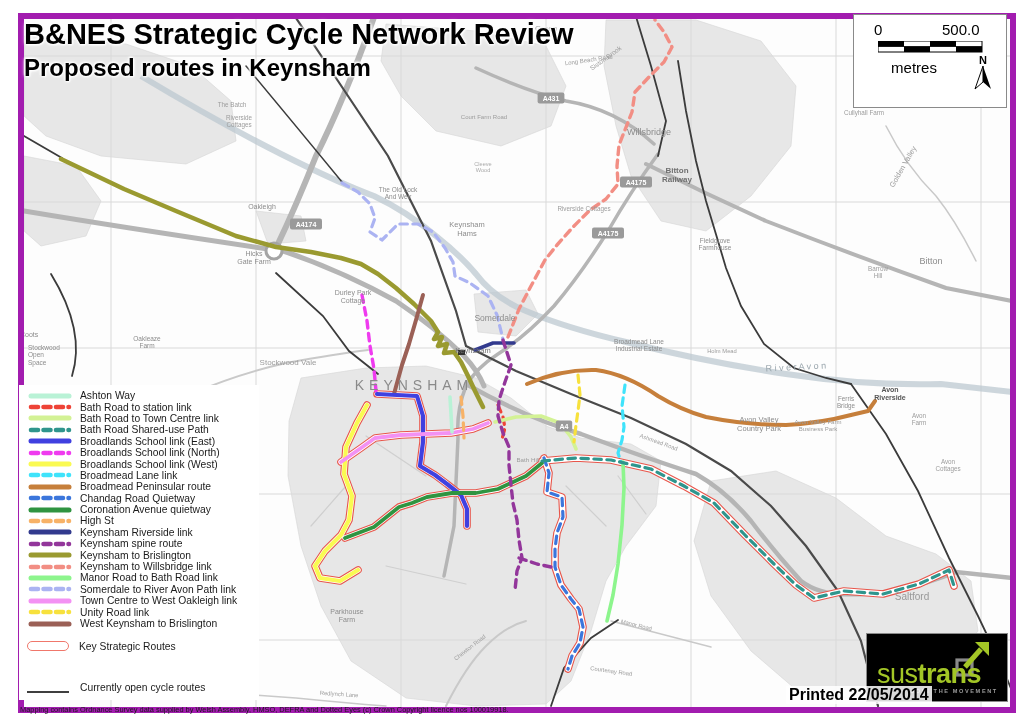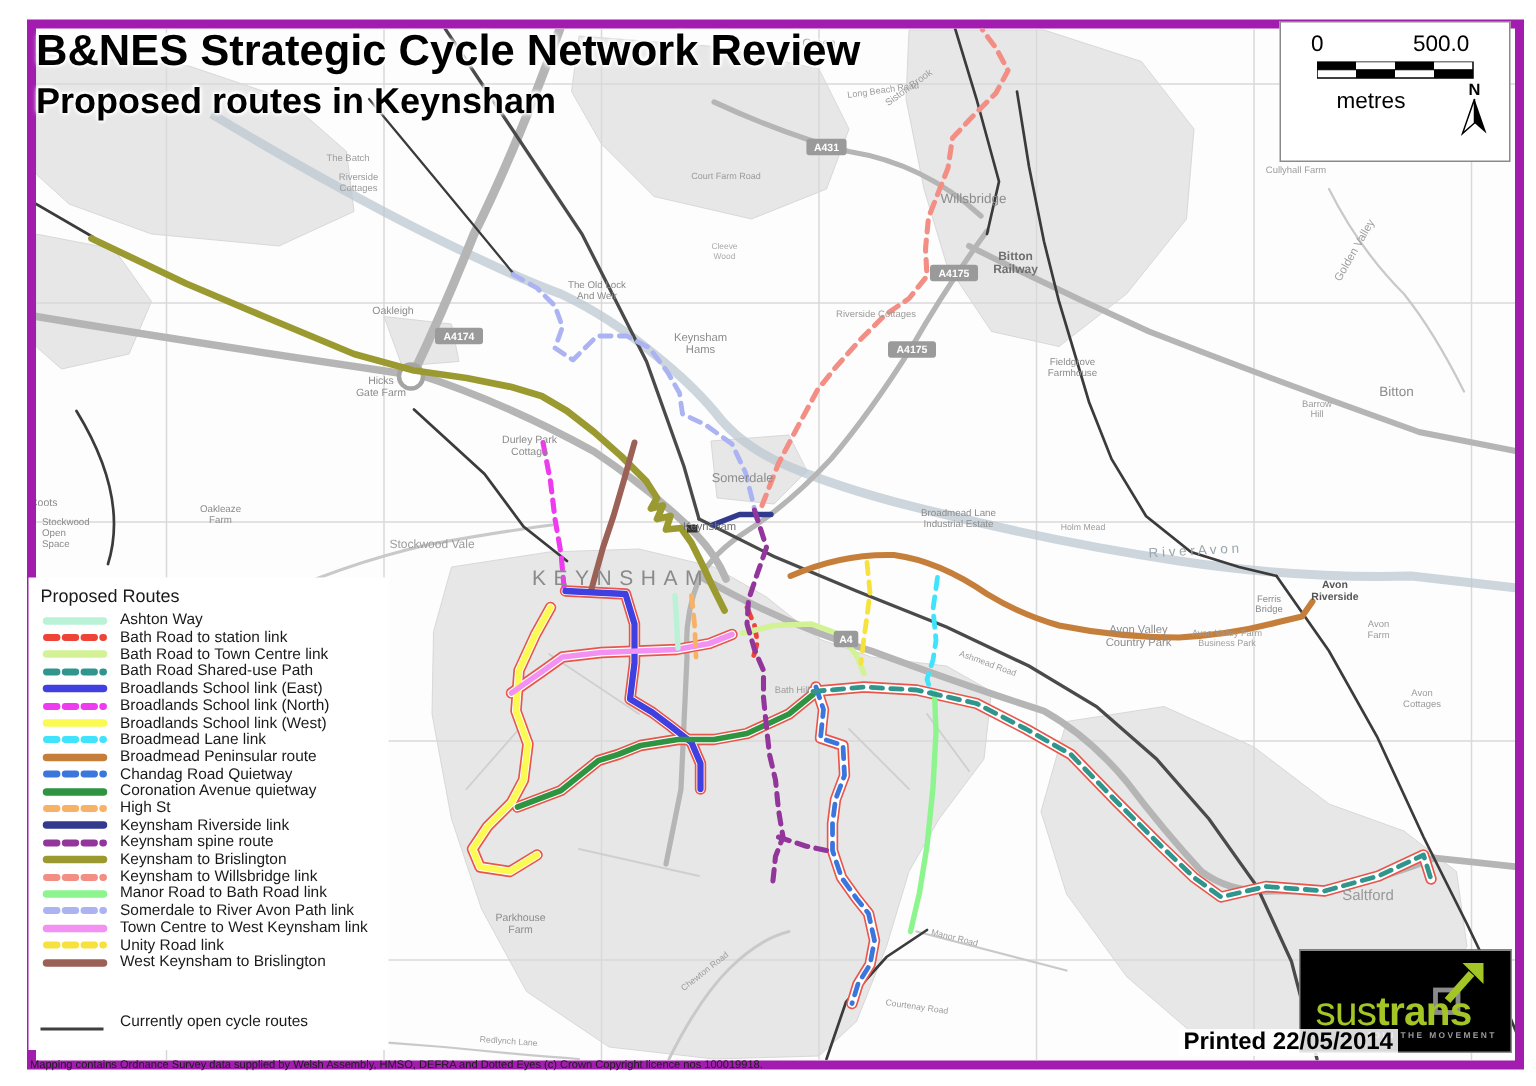--- a/index.html
+++ b/index.html
@@ -266,21 +266,20 @@
   <div class="north">
     <div class="n-label">N</div>
     <svg width="24" height="26">
       <polygon points="12,1 4,24 12,17" fill="#fff" stroke="#000" stroke-width="1"></polygon>
       <polygon points="12,1 20,24 12,17" fill="#000"></polygon>
     </svg>
   </div>
 </div>
 
 <div class="legend-box">
-  <div class="legend-title">Proposed Routes</div>
   <div id="legend-rows">
       <div class="lrow">
         <svg class="lsw" width="46" height="8">
           <line x1="4" y1="4" x2="42" y2="4" stroke="#b9f2d6" stroke-width="5" stroke-linecap="round"></line>
         </svg>
         <span class="llab">Ashton Way</span>
       </div>
       <div class="lrow">
         <svg class="lsw" width="46" height="8">
           <line x1="4" y1="4" x2="42" y2="4" stroke="#ee4337" stroke-width="4.6" stroke-linecap="round" stroke-dasharray="7 5.5"></line>
@@ -380,35 +379,39 @@
       <div class="lrow">
         <svg class="lsw" width="46" height="8">
           <line x1="4" y1="4" x2="42" y2="4" stroke="#abb3f2" stroke-width="4.6" stroke-linecap="round" stroke-dasharray="7 5.5"></line>
         </svg>
         <span class="llab">Somerdale to River Avon Path link</span>
       </div>
       <div class="lrow">
         <svg class="lsw" width="46" height="8">
           <line x1="4" y1="4" x2="42" y2="4" stroke="#f391f3" stroke-width="5" stroke-linecap="round"></line>
         </svg>
-        <span class="llab">Town Centre to West Keynsham link</span>
+        <span class="llab">Town Centre to West Oakleigh link</span>
       </div>
       <div class="lrow">
         <svg class="lsw" width="46" height="8">
           <line x1="4" y1="4" x2="42" y2="4" stroke="#f7e13d" stroke-width="4.6" stroke-linecap="round" stroke-dasharray="7 5.5"></line>
         </svg>
         <span class="llab">Unity Road link</span>
       </div>
       <div class="lrow">
         <svg class="lsw" width="46" height="8">
           <line x1="4" y1="4" x2="42" y2="4" stroke="#9b6056" stroke-width="5" stroke-linecap="round"></line>
         </svg>
         <span class="llab">West Keynsham to Brislington</span>
       </div>
     </div>
+  <div class="ks-row">
+    <span class="ks-swatch" style="border-color: rgb(240, 119, 107);"></span>
+    <span class="llab">Key Strategic Routes</span>
+  </div>
   <div class="open-row">
     <span class="open-swatch" style="border-top-color: rgb(63, 63, 63);"></span>
     <span class="llab">Currently open cycle routes</span>
   </div>
 </div>
 
 <div class="sustrans-box">
   <svg class="logo-arrow" width="42" height="40">
     <rect x="6" y="20" width="15" height="15" fill="none" stroke="#8a8a8a" stroke-width="3.2"></rect>
     <line x1="14" y1="27" x2="30" y2="9" stroke="#a3c626" stroke-width="5"></line>

